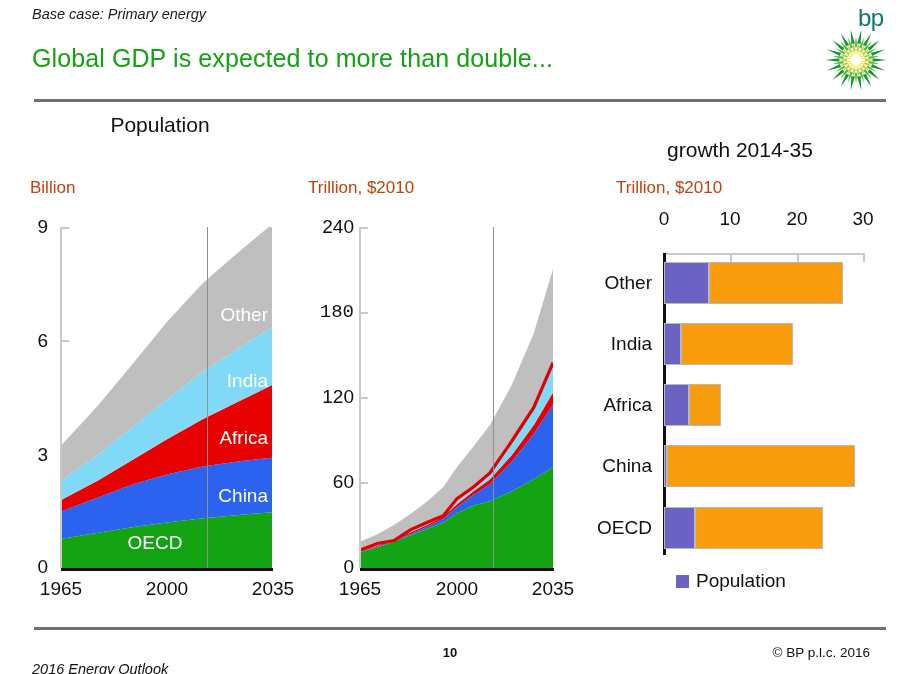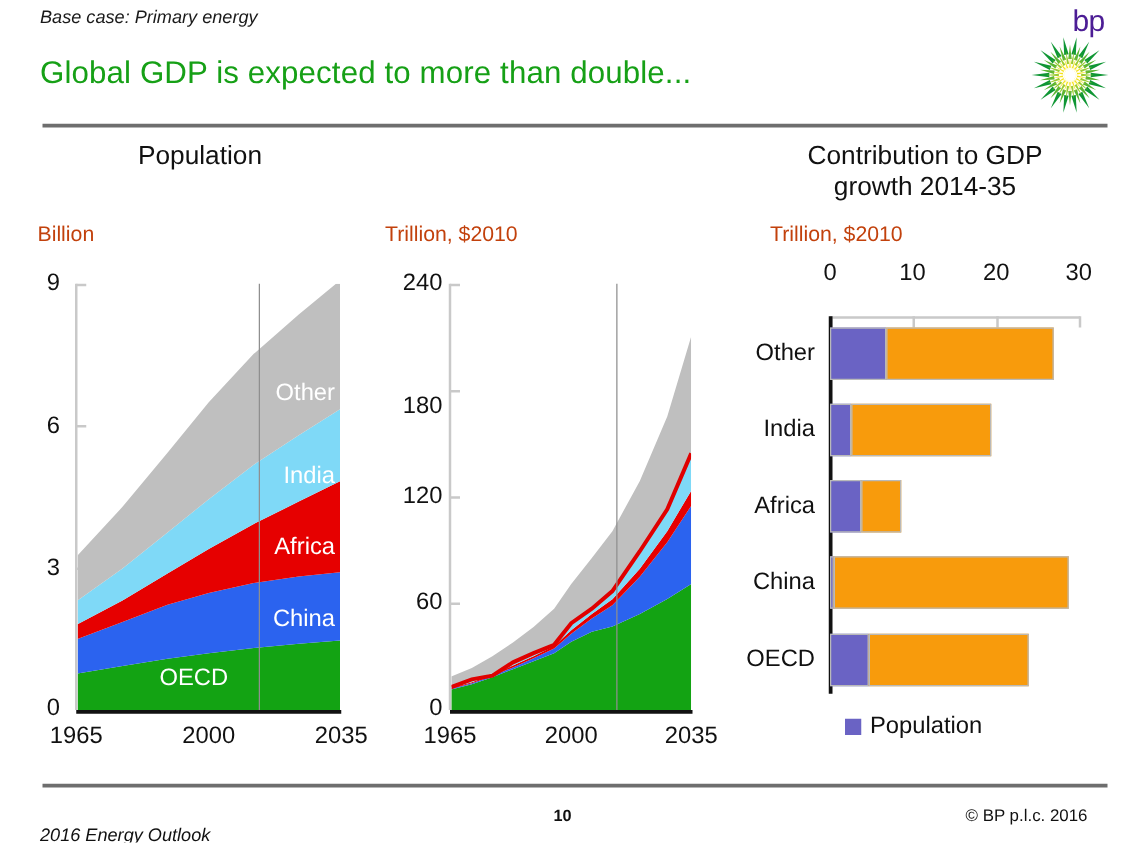--- a/index.html
+++ b/index.html
@@ -29,21 +29,21 @@
   }
   .footer-rule{
     position:absolute;left:34px;top:627px;width:852px;height:3px;
     background:#6e6e6e;
   }
 
   
   .bp-logo{position:absolute;left:818px;top:4px;width:74px;height:88px;}
   .bp-word{
     position:absolute;left:40px;top:0px;
-    font-size:24px;color:#4c1d95;font-weight:400;letter-spacing:-.5px;
+    font-size:24px;color:#0f766e;font-weight:400;letter-spacing:-.5px;
   }
   .bp-mark{position:absolute;left:6px;top:24px;width:64px;height:64px;}
 
   
   .foot-left{
     position:absolute;left:32px;top:641px;
     font-style:italic;font-size:14.5px;color:#111;margin-top:20px;
   }
   .foot-center{
     position:absolute;left:0;top:645px;width:900px;text-align:center;
@@ -238,21 +238,21 @@
   <div class="area-label" style="left:150px;top:485px;width:118px;">China</div>
   <div class="area-label" style="left:110px;top:532px;width:90px;text-align:center;">OECD</div>
 
   <div class="axis-num-x" style="left:16px;top:578px;width:90px;">1965</div>
   <div class="axis-num-x" style="left:122px;top:578px;width:90px;">2000</div>
   <div class="axis-num-x" style="left:228px;top:578px;width:90px;">2035</div>
 
   <div class="unit-label" style="left:308px;top:178px;">Trillion, $2010</div>
 
   <div class="axis-num" style="left:296px;top:216px;width:58px;">240</div>
-  <div class="axis-num" style="left:296px;top:314px;width:58px;">180</div>
+  <div class="axis-num" style="left:296px;top:301px;width:58px;font-family:Liberation Mono, monospace;">180</div>
   <div class="axis-num" style="left:296px;top:386px;width:58px;">120</div>
   <div class="axis-num" style="left:296px;top:471px;width:58px;">60</div>
   <div class="axis-num" style="left:296px;top:556px;width:58px;">0</div>
 
   <div class="axis-y-line" style="left:359px;top:227px;height:341px;"></div>
   <div class="tick-y" style="left:360px;top:227px;"></div>
   <div class="tick-y" style="left:360px;top:312px;"></div>
   <div class="tick-y" style="left:360px;top:397px;"></div>
   <div class="tick-y" style="left:360px;top:482px;"></div>
 
@@ -268,21 +268,20 @@
         </g>
     </svg>
   </div>
   <div class="divider-v" style="left:493px;top:227px;height:341px;"></div>
   <div class="axis-x-line" style="left:360px;top:568px;width:194px;"></div>
 
   <div class="axis-num-x" style="left:315px;top:578px;width:90px;">1965</div>
   <div class="axis-num-x" style="left:412px;top:578px;width:90px;">2000</div>
   <div class="axis-num-x" style="left:508px;top:578px;width:90px;">2035</div>
 
-  <div class="panel-title" style="left:600px;top:112px;width:280px;">Contribution to GDP</div>
   <div class="panel-title" style="left:600px;top:137px;width:280px;">growth 2014-35</div>
   <div class="unit-label" style="left:616px;top:178px;">Trillion, $2010</div>
 
   <div class="axis-num-x" style="left:641px;top:208px;width:46px;">0</div>
   <div class="axis-num-x" style="left:707px;top:208px;width:46px;">10</div>
   <div class="axis-num-x" style="left:774px;top:208px;width:46px;">20</div>
   <div class="axis-num-x" style="left:840px;top:208px;width:46px;">30</div>
 
   <div class="bar-top-line" style="left:664px;top:253px;width:200px;"></div>
   <div class="bar-tick" style="left:664px;top:253px;"></div>

